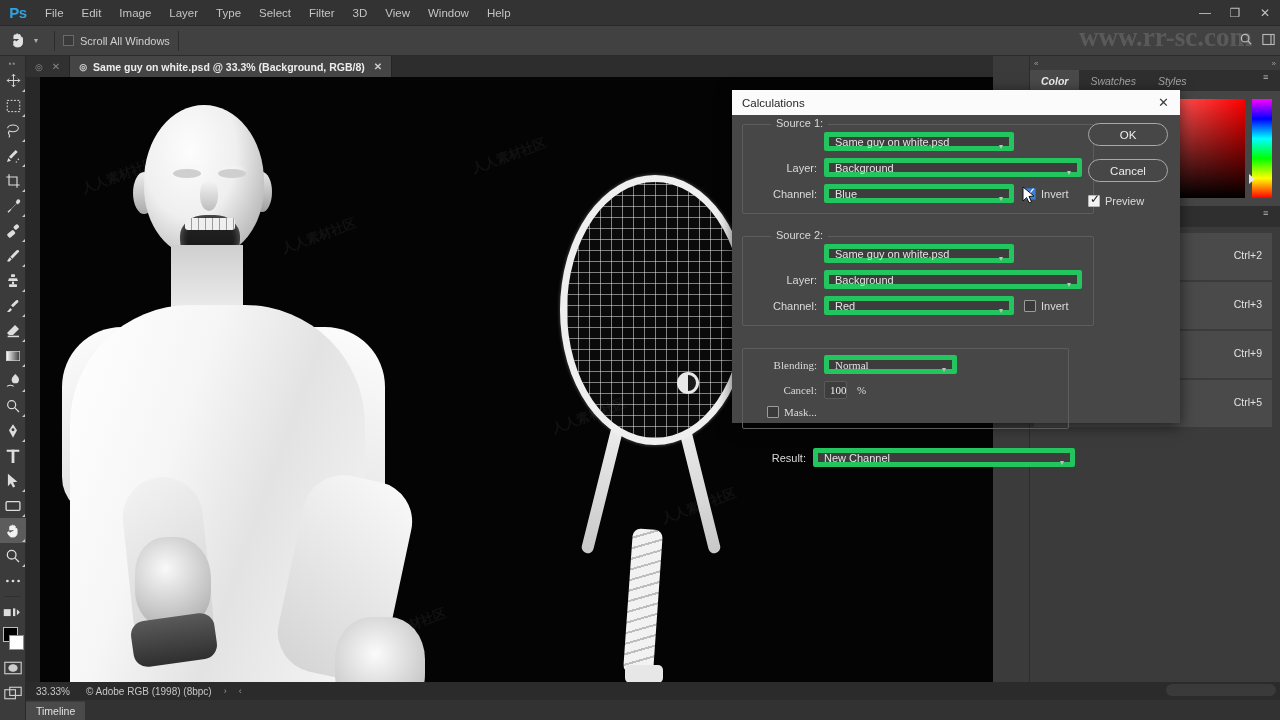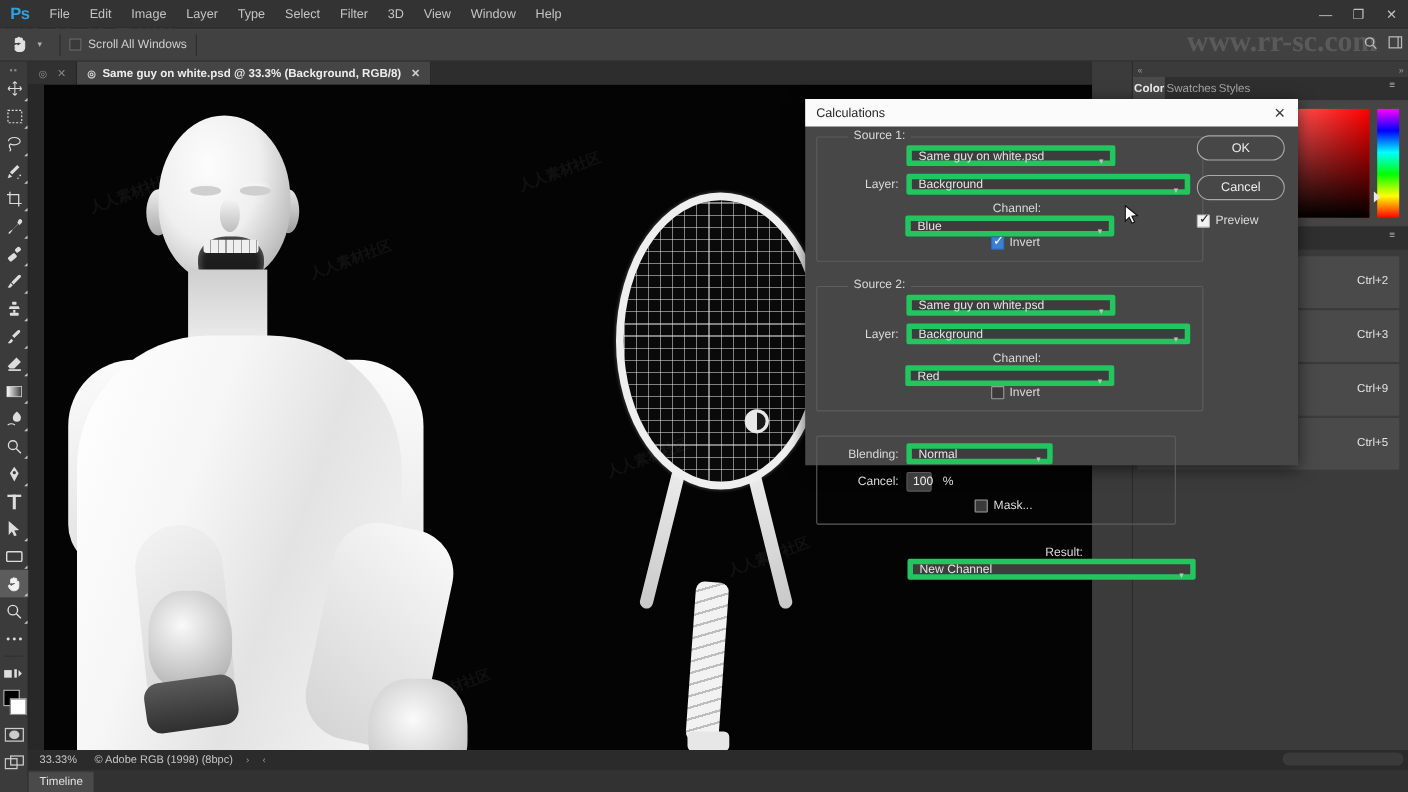--- a/index.html
+++ b/index.html
@@ -145,21 +145,21 @@
   .right-col { position:absolute; right:0; top:56px; width:287px; bottom:0; background:#3b3b3b; }
   .panel-dock-icons { position:absolute; left:0; top:0; width:37px; bottom:0; background:#3b3b3b;
      border-right:1px solid #2c2c2c; }
   .dock-ico { width:37px; height:30px; display:flex; align-items:center; justify-content:center;
      color:#cfcfcf; }
   .dock-sep { height:1px; background:#2e2e2e; margin:2px 6px; }
   .panel-col { position:absolute; left:37px; top:0; right:0; bottom:0; background:#3b3b3b; }
   .collapse-row { height:14px; display:flex; justify-content:space-between; align-items:center;
      padding:0 4px; font-size:8px; color:#9d9d9d; background:#3b3b3b; }
   .panel-tabs { height:21px; background:#2f2f2f; display:flex; align-items:stretch; position:relative; }
-  .ptab { padding:0 1px; font-size:10.5px; color:#a5a5a5; display:flex; align-items:center; }
+  .ptab { padding:0 11px; font-size:10.5px; color:#a5a5a5; display:flex; align-items:center;font-style:italic; }
   .ptab.active { background:#4a4a4a; color:#efefef; font-weight:bold; }
   .pmenu { position:absolute; right:5px; top:5px; width:12px; color:#bdbdbd; font-size:9px;
      line-height:4px; }
   .color-panel { height:115px; background:#454545; position:relative; padding:8px; display:flex; gap:7px; }
   .color-field { flex:1; background:linear-gradient(to top,#000,rgba(0,0,0,0)),
        linear-gradient(to right,#fff,#f00); }
   .hue-strip { width:20px; background:linear-gradient(180deg,#f0f,#00f,#0ff,#0f0,#ff0,#f00); }
   .hue-arrow { position:absolute; right:25px; top:83px; width:0; height:0;
      border-top:5px solid transparent; border-bottom:5px solid transparent; border-left:6px solid #e6e6e6; }
   .panel2 { position:absolute; left:37px; right:0; top:150px; bottom:0; background:#3b3b3b; }
@@ -174,21 +174,21 @@
   .dlg-title { height:25px; background:#fbfbfb; color:#262626; font-size:11.5px; display:flex;
      align-items:center; padding:0 10px; position:relative; }
   .dlg-close { position:absolute; right:8px; top:4px; width:17px; height:17px; display:flex;
      align-items:center; justify-content:center; font-size:13px; color:#3a3a3a; }
   .dlg-body { position:absolute; left:0; top:25px; right:0; bottom:0; padding:9px 10px 0 10px; }
   .group { border:1px solid #5d5d5d; border-radius:2px; position:relative; padding:16px 10px 10px 10px;
      margin-bottom:22px; }
   .grp-legend { position:absolute; left:28px; top:-8px; background:#474747; padding:0 5px; font-size:11px;
      color:#d9d9d9; }
   .row { display:flex; align-items:center; margin-bottom:7px; }
-  .row:last-child { margin-bottom:0;flex-direction:column; }
+  .row:last-child { margin-bottom:0; }
   .lbl { font-size:11px; color:#d9d9d9; text-align:right; width:64px; margin-right:7px; }
   .sel-box { background:#3d3d3d; border:5px solid #22c55e; border-radius:2px; height:19px; font-size:11px;
      color:#e4e4e4; display:flex; align-items:center; padding:0 6px; position:relative; }
   .sel-box .cv { position:absolute; right:6px; top:5px; font-size:8px; color:#c0c0c0; }
   .chk { display:flex; align-items:center; gap:5px; font-size:11px; color:#dcdcdc; }
   .chk .box { width:12px; height:12px; border:1px solid #9b9b9b; background:#3a3a3a; position:relative;
      border-radius:1px; }
   .chk .box.on { background:#3c7fd4; border-color:#2f6cb8; }
   .chk .box.on:after { content:"✓"; position:absolute; left:1px; top:-4px; font-size:12px; color:#fff;
      line-height:15px; }
@@ -641,21 +641,21 @@
             <span>Red</span>
             <span class="cv">▾</span>
           </div>
           <label class="chk" style="margin-left:10px;">
             <span class="box"></span>
             <span>Invert</span>
           </label>
         </div>
       </div>
 
-      <div class="group" style="width:327px;">
+      <div class="group" style="width:327px;font-family:Liberation Serif, serif;">
         <div class="row" style="margin-top:-10px;">
           <div class="lbl">Blending:</div>
           <div class="sel-box" style="width:133px;">
             <span>Normal</span>
             <span class="cv">▾</span>
           </div>
         </div>
         <div class="row">
           <div class="lbl">Cancel:</div>
           <div class="num-box">

